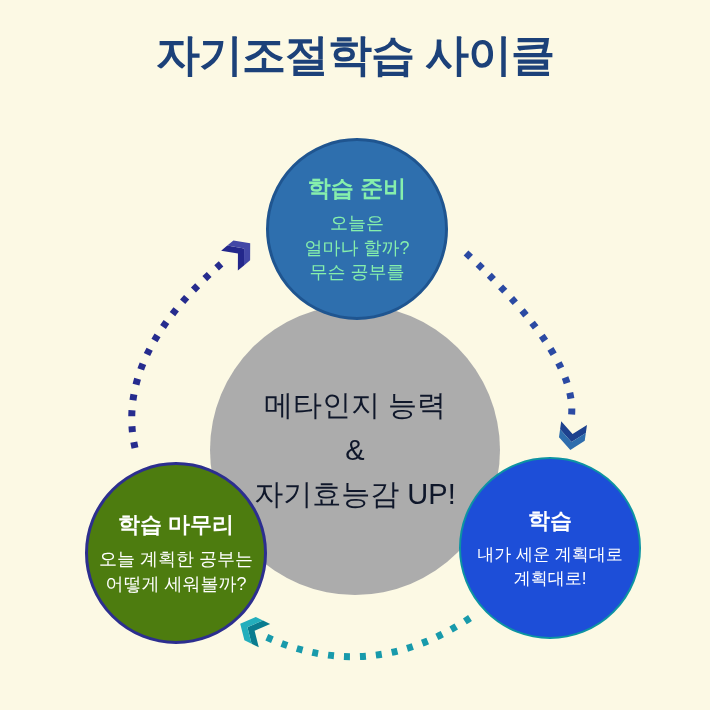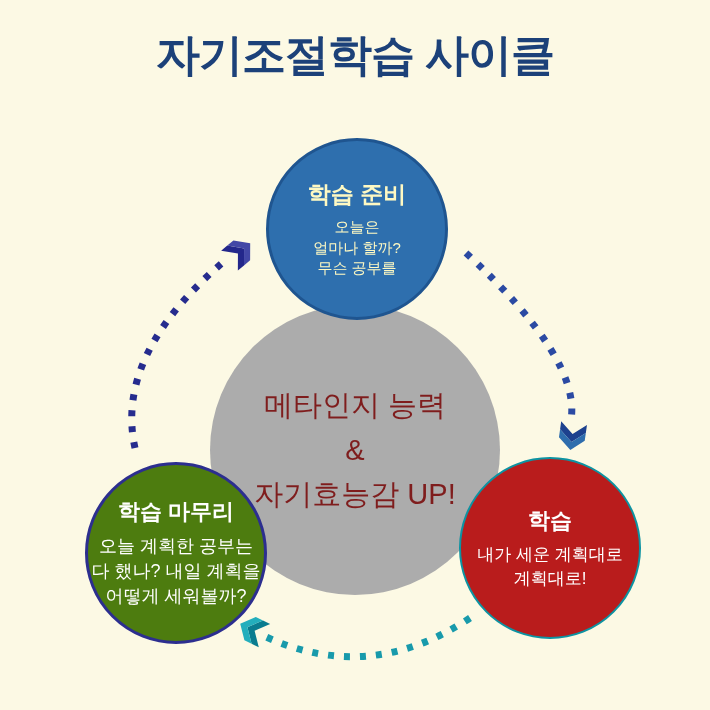--- a/index.html
+++ b/index.html
@@ -20,64 +20,63 @@
   }
   .center-circle{
     left:210px;top:305px;width:290px;height:290px;z-index:1;
     font-size:29px;line-height:1.55;font-weight:500;
   }
   .node{z-index:2;}
   .node-title{font-weight:700;margin-bottom:7px;}
   .node-body{line-height:1.38;}
   .node-prepare{left:266px;top:138px;width:182px;height:182px;border:3px solid;}
   .node-prepare .node-title{font-size:23px;}
-  .node-prepare .node-body{font-size:15px;}
+  .node-prepare .node-body{font-size:18px;}
   .node-study{left:459px;top:457px;width:182px;height:182px;border:2px solid;}
   .node-study .node-title{font-size:22px;}
   .node-study .node-body{font-size:17px;}
   .node-finish{left:85px;top:462px;width:182px;height:182px;border:3px solid;}
   .node-finish .node-title{font-size:22px;}
   .node-finish .node-body{font-size:18px;}
   .arrows{position:absolute;left:0;top:0;z-index:3;pointer-events:none;}
 </style>
 </head>
 <body>
 
 <div class="canvas" style="background-color: rgb(252, 249, 228);">
 
   <h1 class="page-title" style="color: rgb(28, 65, 121);">자기조절학습 사이클</h1>
 
-  <div class="circle center-circle" style="background-color: rgb(172, 172, 172); color: #7f1d1d;">
+  <div class="circle center-circle" style="background-color: rgb(172, 172, 172); color: #0f172a;">
     <div>메타인지 능력</div>
     <div>&amp;</div>
     <div>자기효능감 UP!</div>
   </div>
 
-  <div class="circle node node-prepare" style="background-color: rgb(46, 111, 174); border-color: rgb(31, 85, 144); color: #fef9c3;">
+  <div class="circle node node-prepare" style="background-color: rgb(46, 111, 174); border-color: rgb(31, 85, 144); color: #86efac;">
     <div class="node-title">학습 준비</div>
     <div class="node-body">
       <div>오늘은</div>
       <div>얼마나 할까?</div>
       <div>무슨 공부를</div>
     </div>
   </div>
 
-  <div class="circle node node-study" style="background-color: #b91c1c; border-color: rgb(13, 147, 162); color: rgb(255, 255, 255);">
+  <div class="circle node node-study" style="background-color: #1d4ed8; border-color: rgb(13, 147, 162); color: rgb(255, 255, 255);">
     <div class="node-title">학습</div>
     <div class="node-body">
       <div>내가 세운 계획대로</div>
       <div>계획대로!</div>
     </div>
   </div>
 
   <div class="circle node node-finish" style="background-color: #4d7c0f; border-color: rgb(44, 46, 143); color: rgb(255, 255, 255);">
     <div class="node-title">학습 마무리</div>
     <div class="node-body">
       <div>오늘 계획한 공부는</div>
-      <div>다 했나? 내일 계획을</div>
       <div>어떻게 세워볼까?</div>
     </div>
   </div>
 
   <svg class="arrows" width="710" height="710" viewBox="0 0 710 710">
 
     <g>
       <path d="M 135 448 Q 114 353 228 258" fill="none" stroke-width="7" stroke-dasharray="6 10" stroke="#262c8e"></path>
       <g transform="translate(241,251) rotate(-130)">
         <path d="M -13 -15 L 0 -4 L 13 -15 L 13 -7 L 0 4 L -13 -7 Z" fill="#23278b"></path>

